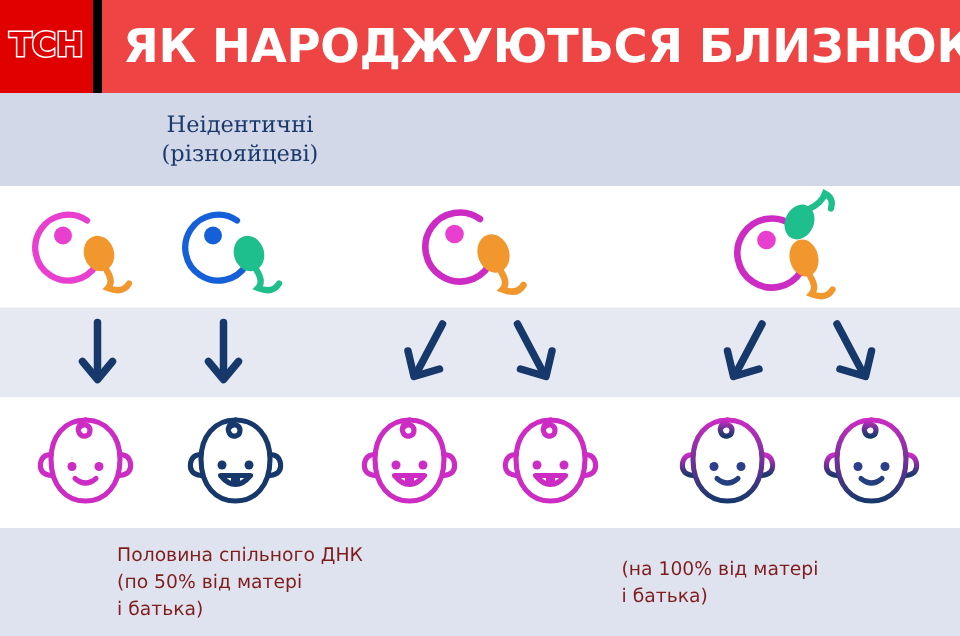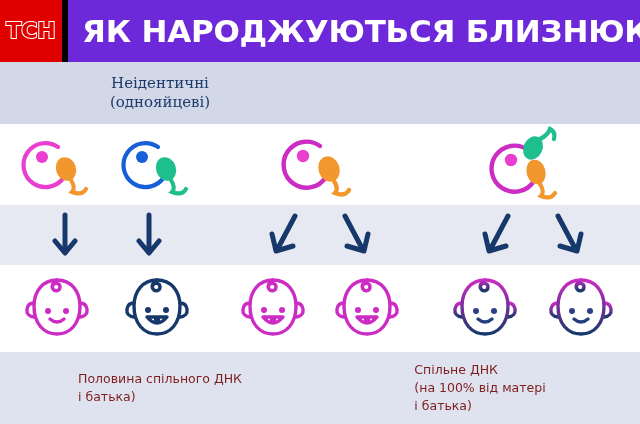--- a/index.html
+++ b/index.html
@@ -19,21 +19,21 @@
     width: 640px;
     height: 424px;
     background: #ffffff;
   }
 
   
   .header-bar {
     position: absolute;
     left: 0; top: 0;
     width: 640px; height: 62px;
-    background: #6d28d9;
+    background: #ef4444;
     display: flex;
     align-items: stretch;
   }
   .logo-box {
     width: 62px;
     height: 62px;
     background: #e00000;
     display: flex;
     align-items: center;
     justify-content: center;
@@ -149,21 +149,21 @@
     </div>
     <div class="logo-divider"></div>
     <div class="header-title">ЯК НАРОДЖУЮТЬСЯ БЛИЗНЮКИ</div>
   </div>
 
   <div class="band band-titles">
     <div class="cols">
       <div class="col">
         <div class="col-title">
           <span class="t-line">Неідентичні</span>
-          <span class="t-line">(однояйцеві)</span>
+          <span class="t-line">(різнояйцеві)</span>
         </div>
       </div>
       <div class="col">
         <div class="col-title">
         </div>
       </div>
     </div>
   </div>
 
   <div class="band band-gametes">
@@ -362,26 +362,26 @@
       </div>
 
     </div>
   </div>
 
   <div class="band band-caption">
     <div class="cols">
       <div class="col">
         <div class="col-caption">
           <span class="c-line">Половина спільного ДНК</span>
+          <span class="c-line">(по 50% від матері</span>
           <span class="c-line">і батька)</span>
         </div>
       </div>
       <div class="col">
         <div class="col-caption">
-          <span class="c-line">Спільне ДНК</span>
           <span class="c-line">(на 100% від матері</span>
           <span class="c-line">і батька)</span>
         </div>
       </div>
     </div>
   </div>
 
 </div>
 
 </body></html>

